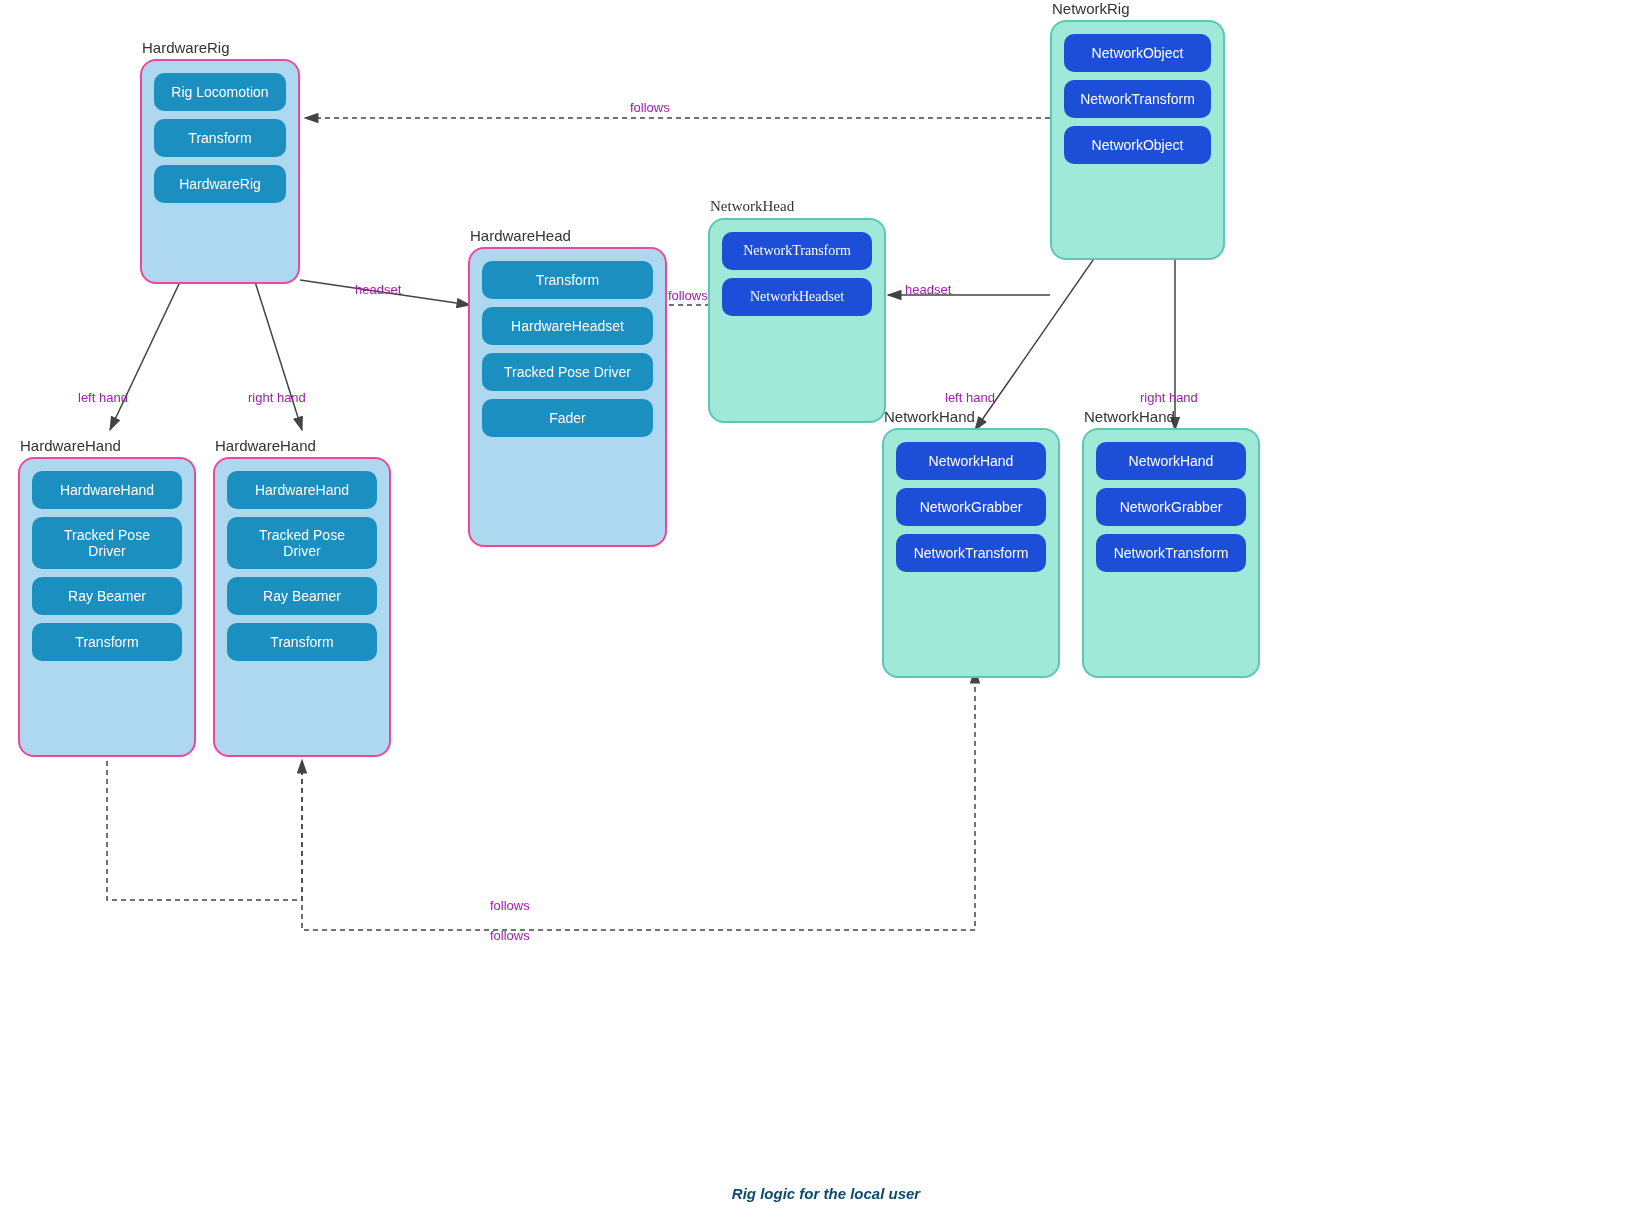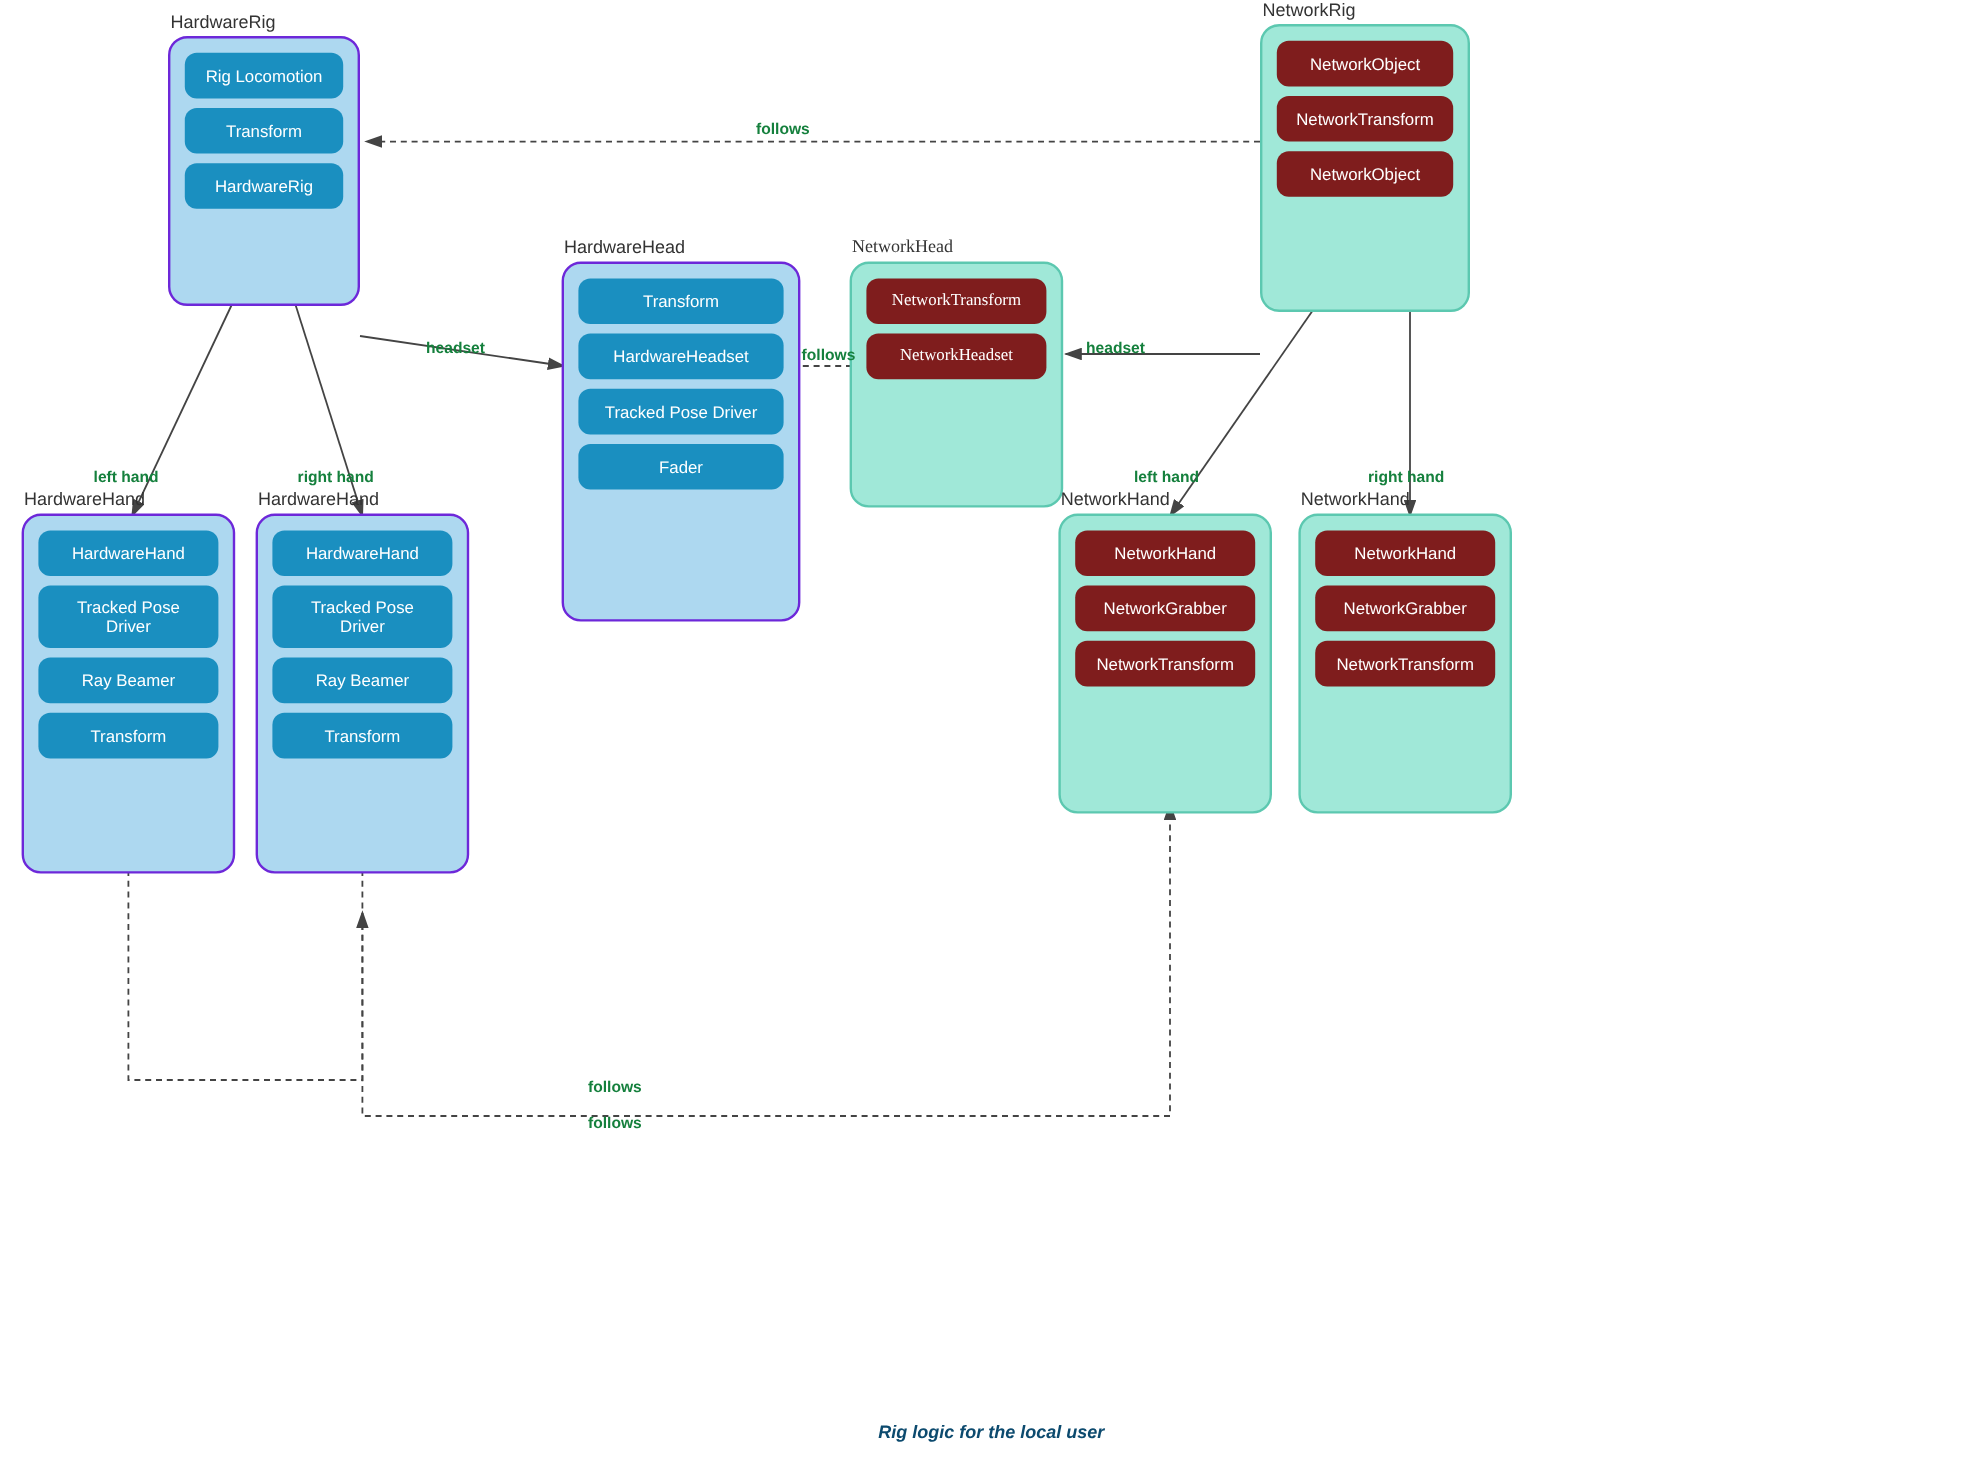--- a/index.html
+++ b/index.html
@@ -19,21 +19,22 @@
     .node-group {
       position: absolute;
       border-radius: 16px;
       padding: 12px;
       display: flex;
       flex-direction: column;
       gap: 8px;
     }
     .node-group.blue-light {
       background: #add8f0;
-      border: 2px solid #6d28d9;
+      border: 2px solid #ec4899;
+      margin-top: 29px;
     }
     .node-group.teal-light {
       background: #a0e8d8;
       border: 2px solid #5cc8b0;
     }
     .node-card {
       border-radius: 10px;
       padding: 10px 14px;
       color: #ffffff;
       font-size: 14px;
@@ -41,34 +42,33 @@
       text-align: center;
       min-height: 38px;
       display: flex;
       align-items: center;
       justify-content: center;
     }
     .node-card.blue-dark {
       background: #1a8fc0;
     }
     .node-card.teal-dark {
-      background: #7f1d1d;
+      background: #1d4ed8;
       text-align: center;
     }
     .group-label {
       position: absolute;
       font-size: 15px;
       font-weight: 400;
       color: #333;
     }
     .edge-label {
       position: absolute;
       font-size: 13px;
-      color: #15803d;
-      font-weight: bold;
+      color: #a21caf;
     }
     svg.arrows {
       position: absolute;
       top: 0; left: 0;
       width: 1652px;
       height: 1232px;
       pointer-events: none;
     }
     .caption {
       position: absolute;

